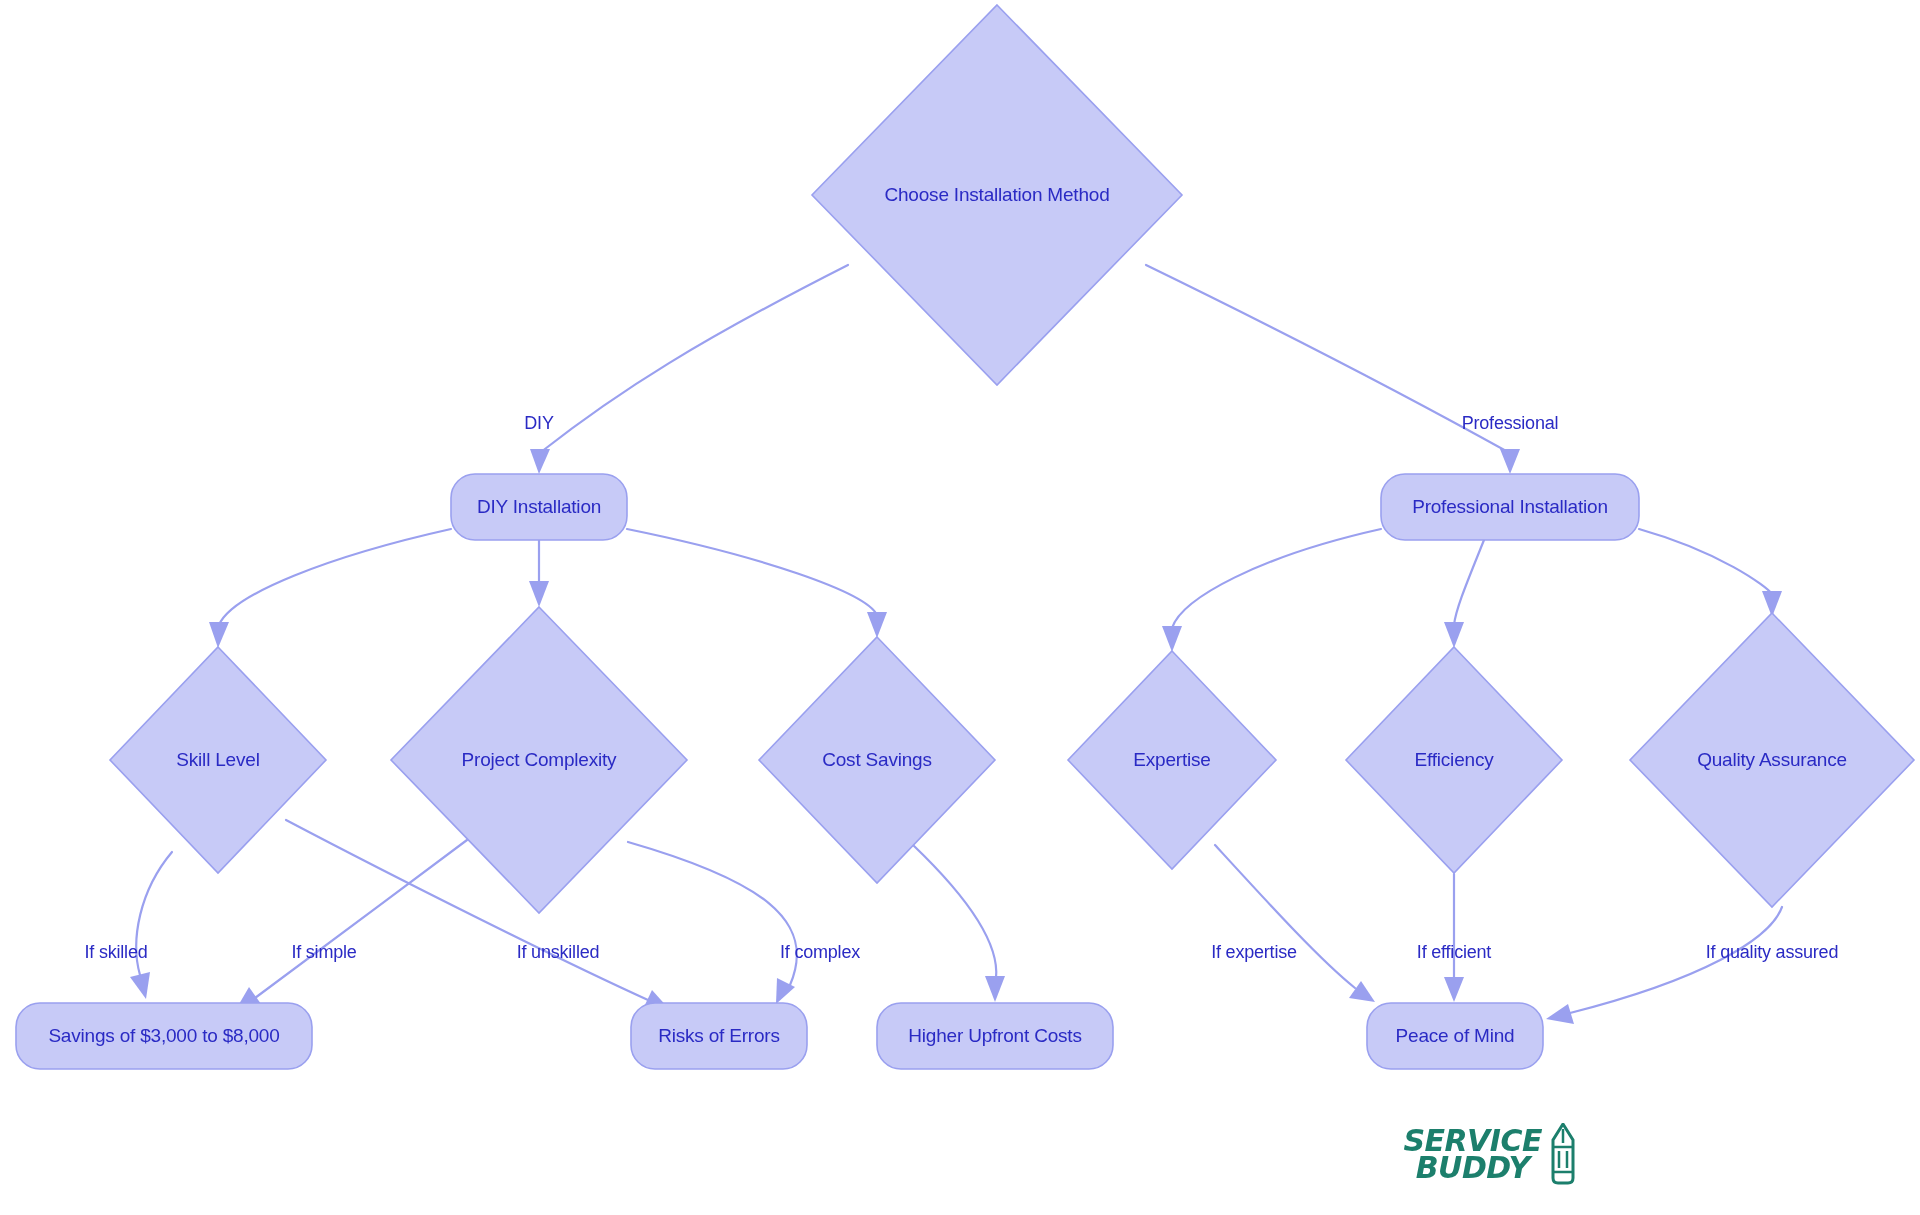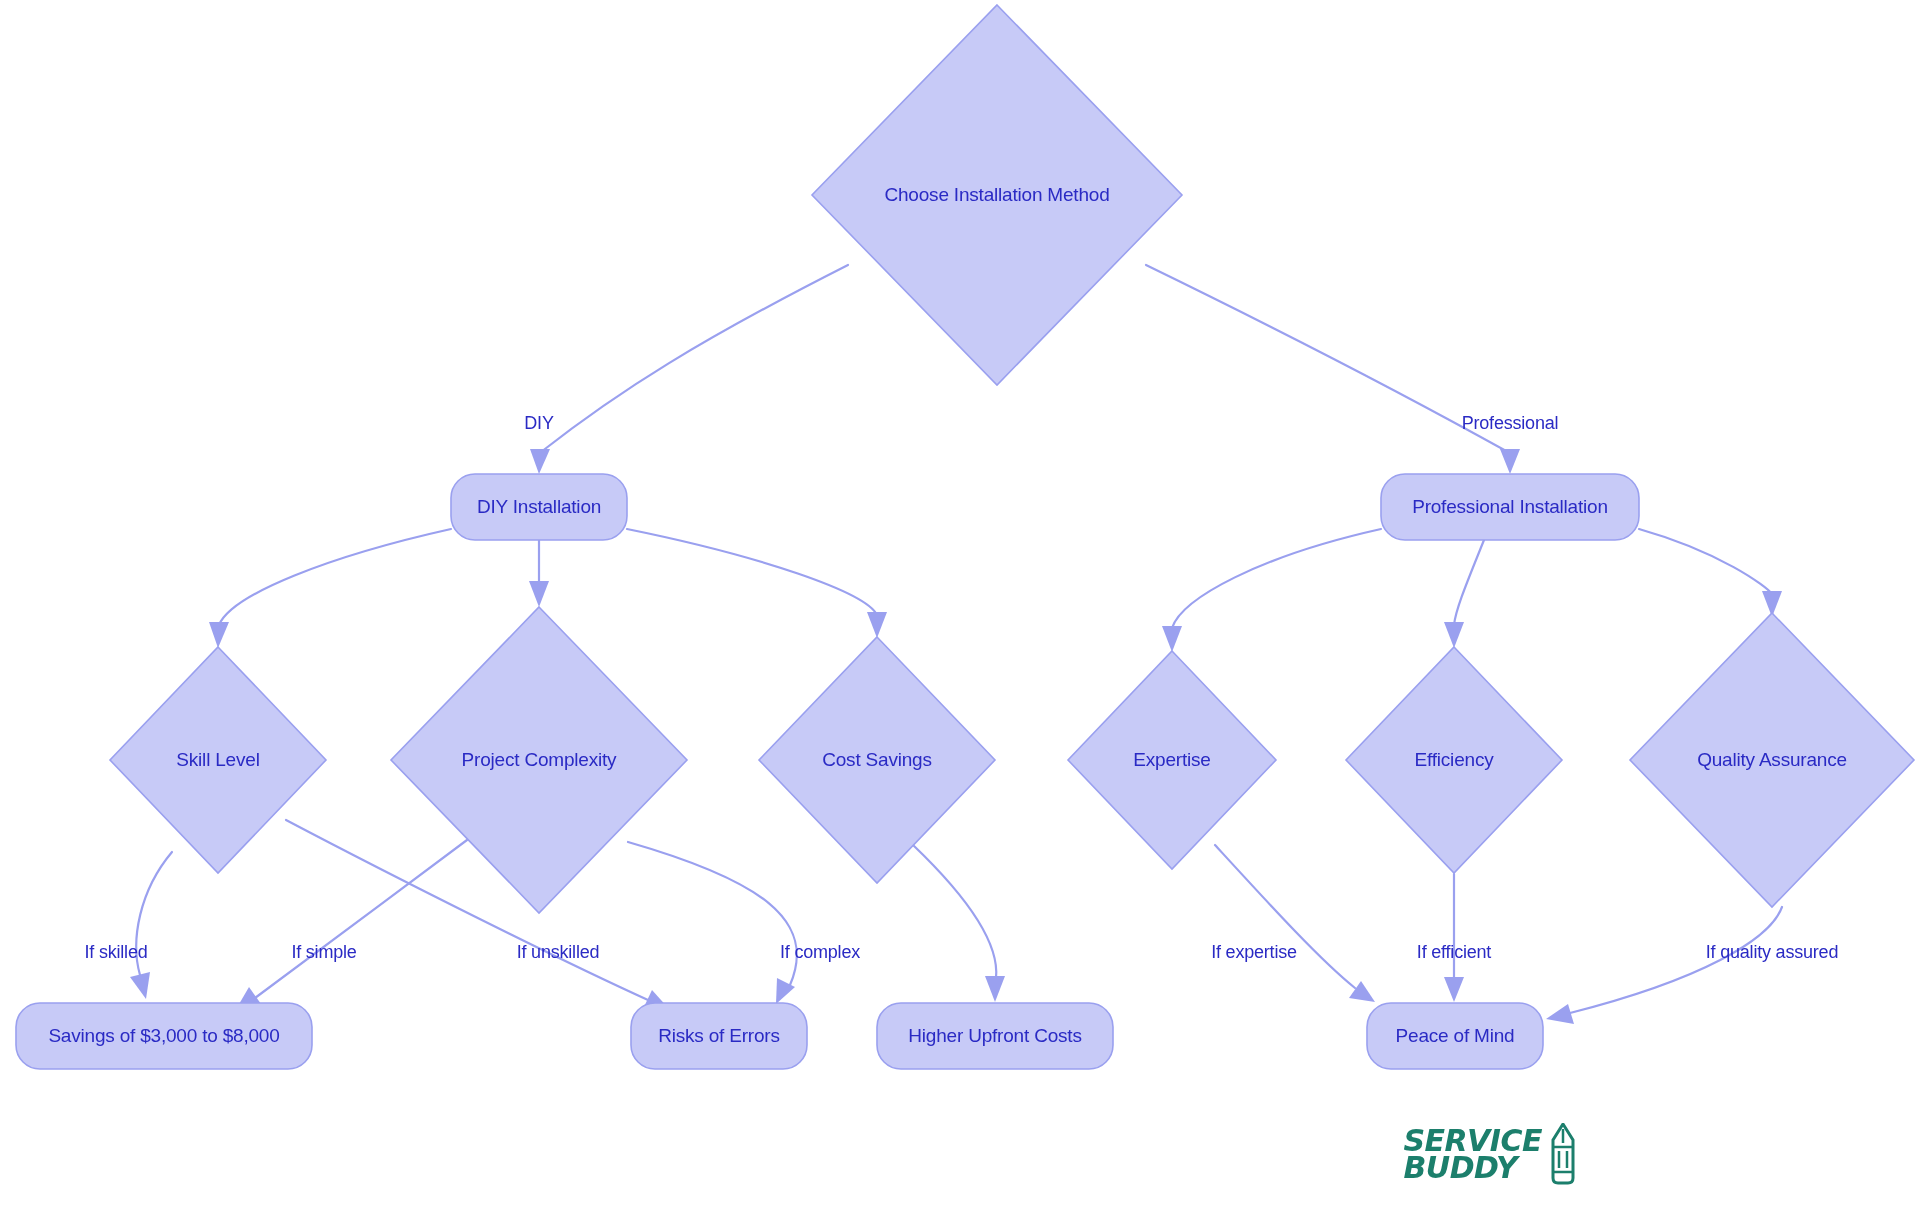--- a/index.html
+++ b/index.html
@@ -12,20 +12,21 @@
     height: 1215px;
     font-family: "Liberation Sans", sans-serif;
     overflow: hidden;
     position: relative;
   }
   #flow-root {
     position: absolute;
     inset: 0;
     width: 1612px;
     height: 1215px;
+    text-align: center;
   }
   svg.flow-canvas {
     position: absolute;
     top: 0;
     left: 0;
     width: 1920px;
     height: 1215px;
     display: block;
   }
   .node-shape {

